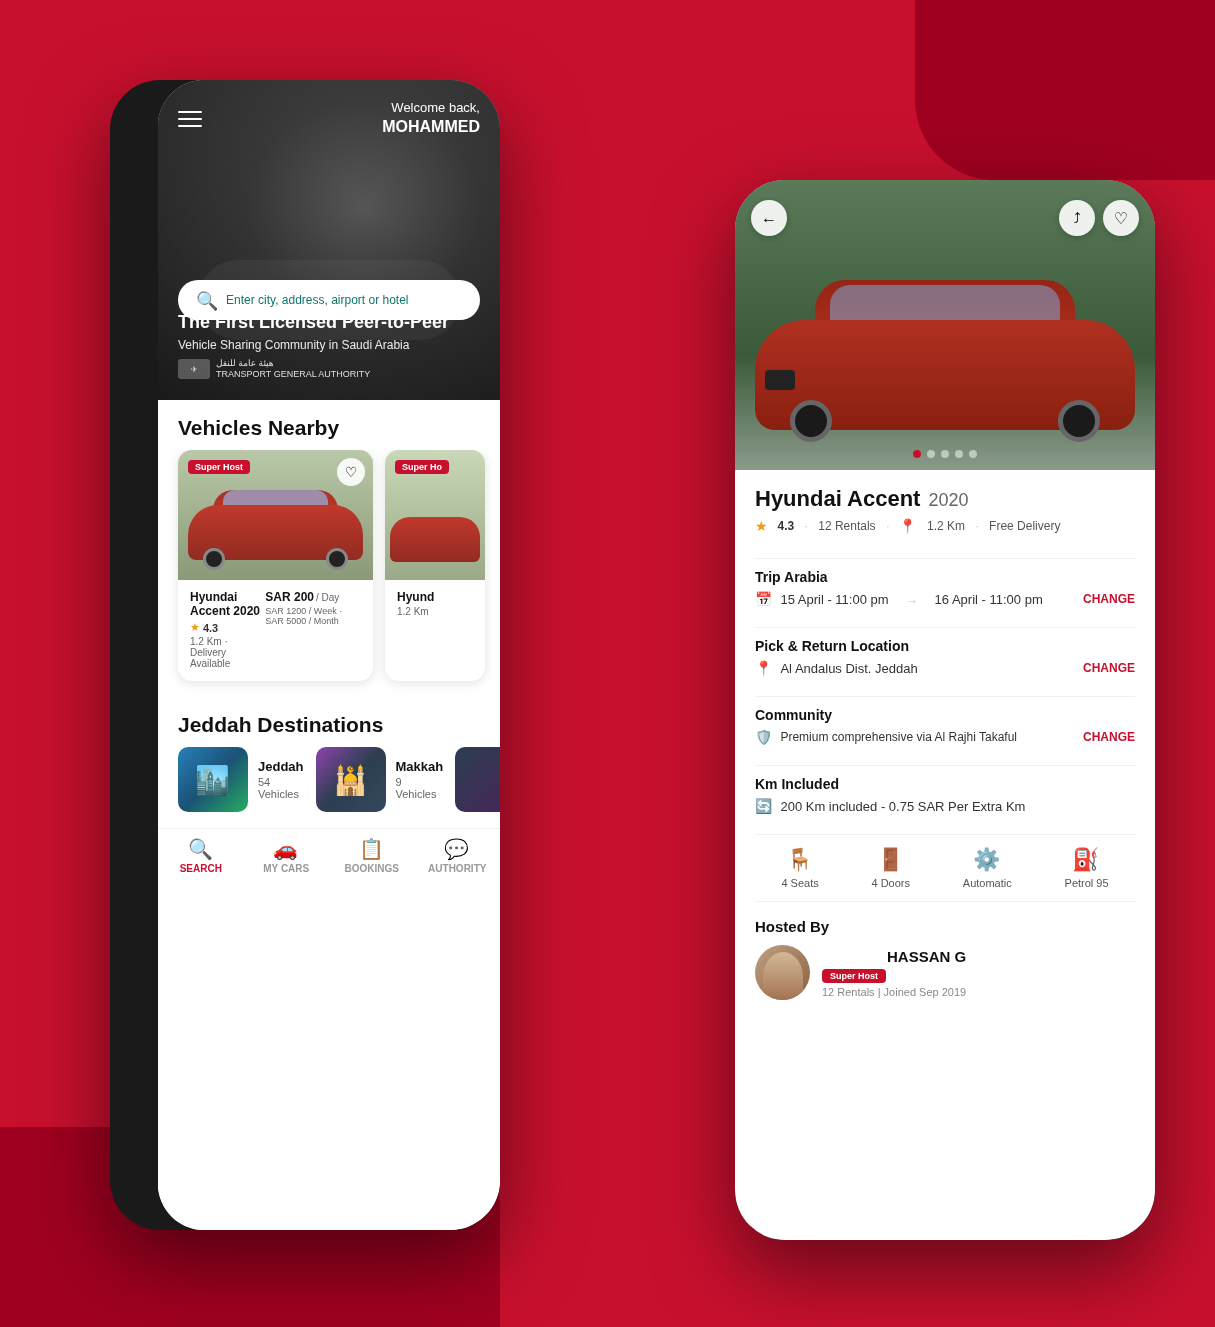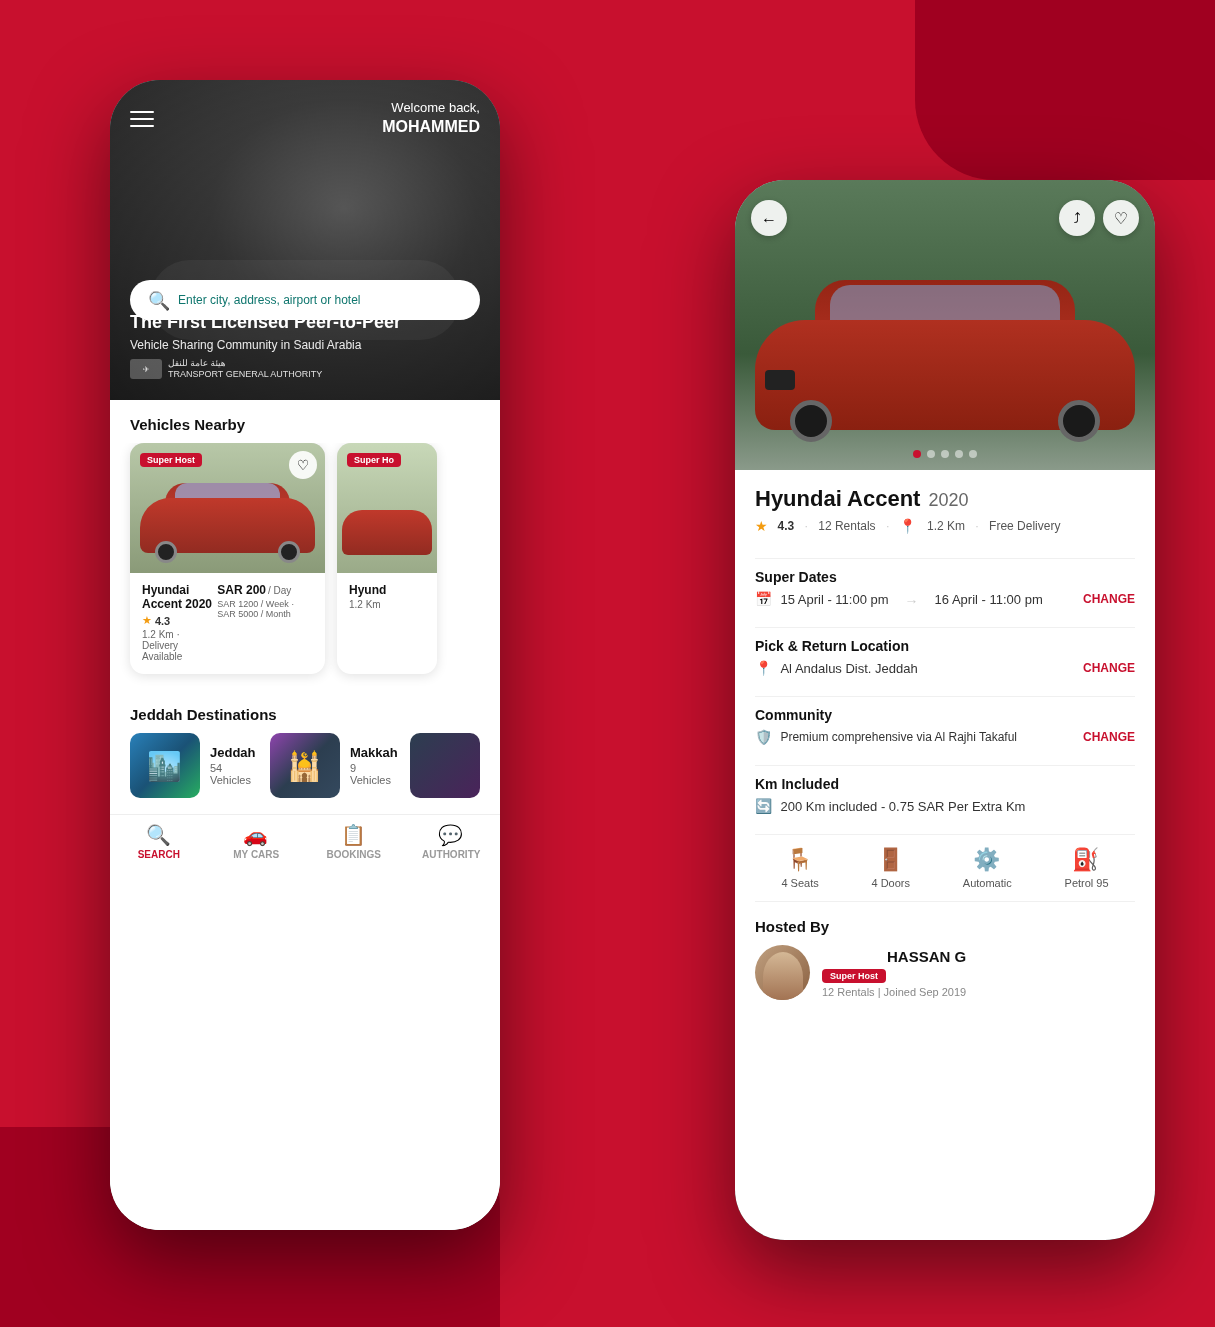--- a/index.html
+++ b/index.html
@@ -32,20 +32,21 @@
     .phone-left {
       position: absolute;
       left: 110px;
       top: 80px;
       width: 390px;
       height: 1150px;
       background: #1a1a1a;
       border-radius: 50px;
       box-shadow: 0 30px 80px rgba(0,0,0,0.5);
       overflow: hidden;
+      padding-left: 48px;
     }
 
     .phone-right {
       position: absolute;
       right: 60px;
       top: 180px;
       width: 420px;
       height: 1060px;
       background: #1a1a1a;
       border-radius: 50px;
@@ -179,21 +180,21 @@
     }
 
     .left-content {
       flex: 1;
       overflow: hidden;
       background: #fff;
       padding: 0;
     }
 
     .section-title {
-      font-size: 15px;
+      font-size: 21px;
       font-weight: 700;
       color: #111;
       padding: 16px 20px 10px;
     }
 
     
     .vehicles-row {
       display: flex;
       gap: 12px;
       padding: 0 20px 16px;
@@ -896,21 +897,21 @@
         <span class="meta-dot">·</span>
         <span class="meta-icon">📍</span>
         <span class="meta-text">1.2 Km</span>
         <span class="meta-dot">·</span>
         <span class="free-delivery">Free Delivery</span>
       </div>
 
       <div class="divider"></div>
 
       <div class="info-section">
-        <div class="info-section-title">Super Dates</div>
+        <div class="info-section-title">Trip Arabia</div>
         <div class="info-row">
           <div class="info-left">
             <span class="info-icon">📅</span>
             <span class="info-text">15 April - 11:00 pm</span>
             <span class="info-arrow">→</span>
             <span class="info-text">16 April - 11:00 pm</span>
           </div>
           <span class="change-btn">CHANGE</span>
         </div>
       </div>

